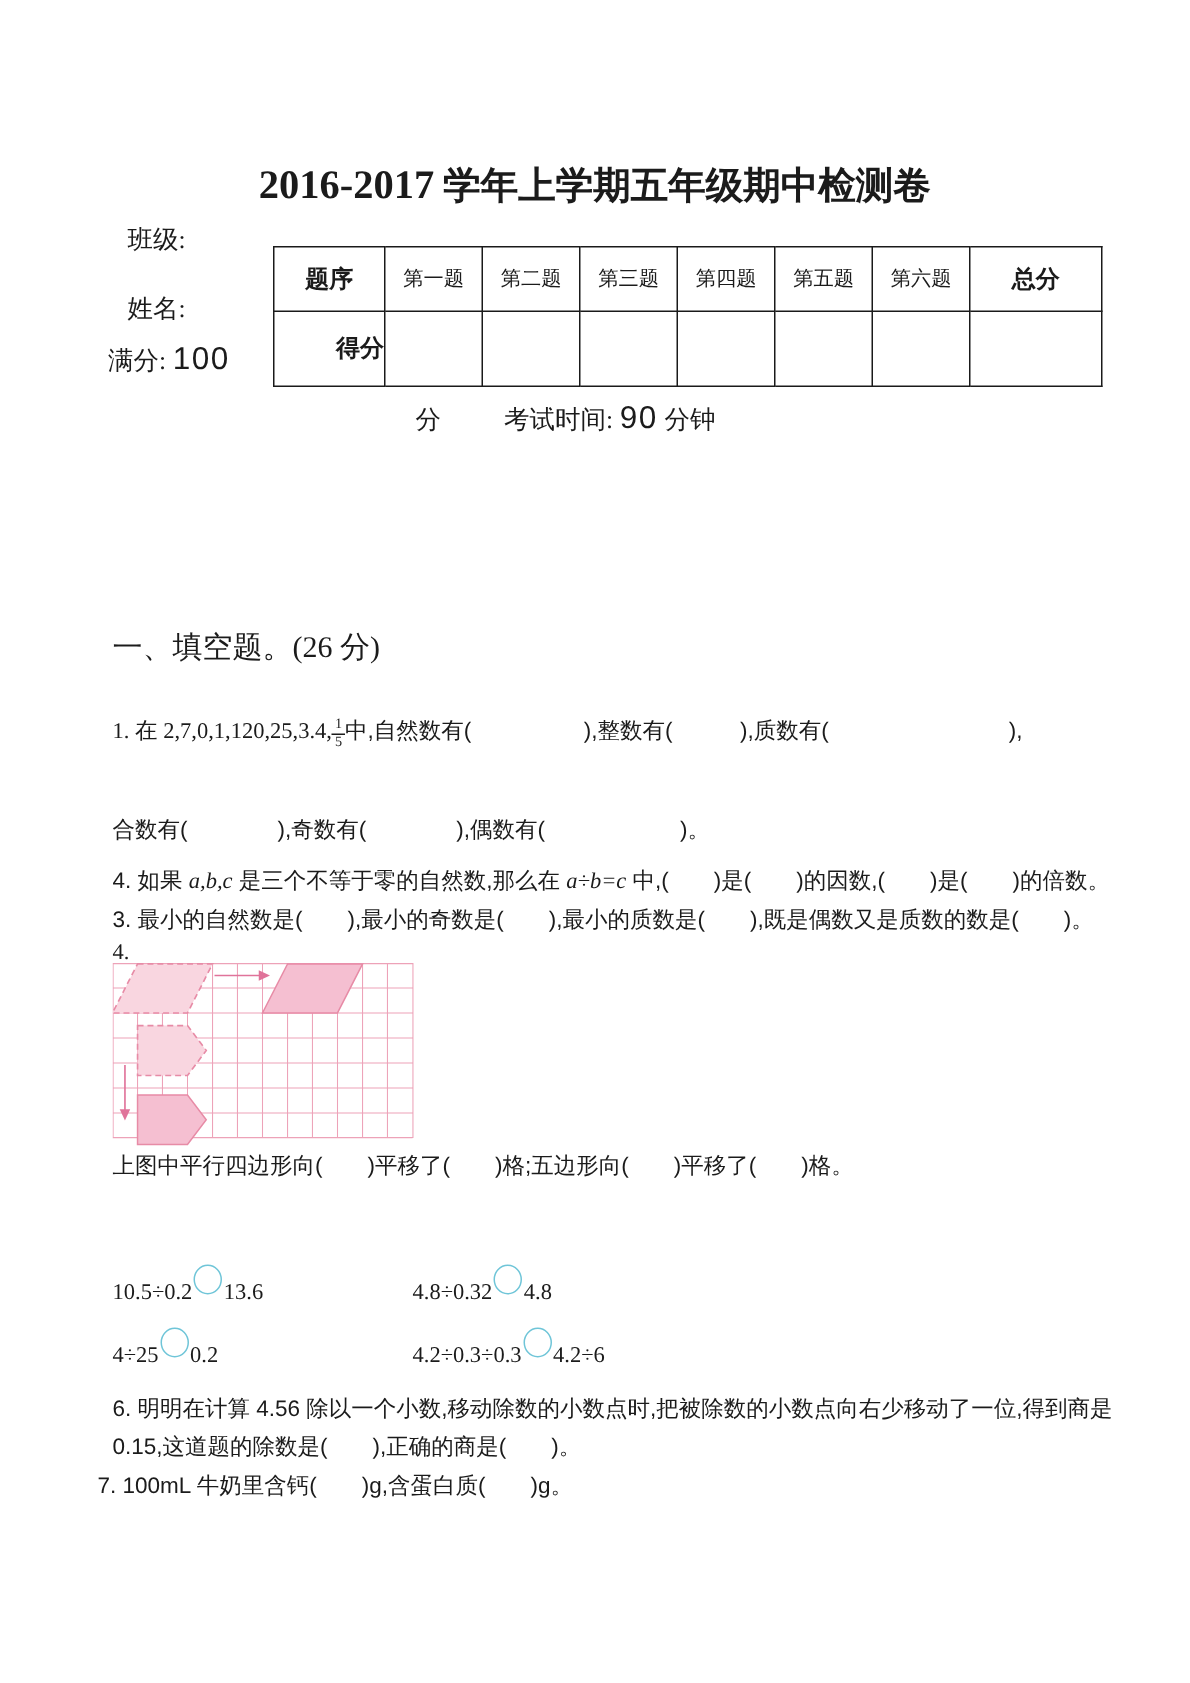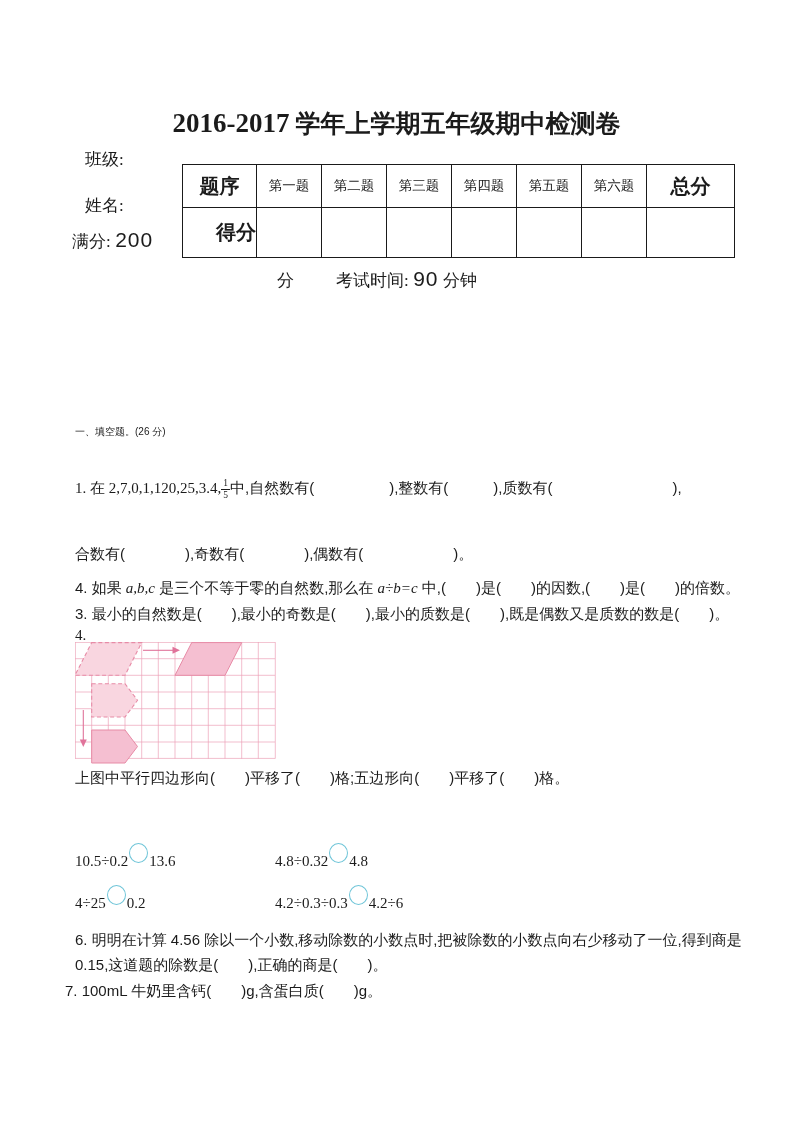--- a/index.html
+++ b/index.html
@@ -21,30 +21,30 @@
   
   .score-table{
     position:absolute;left:182px;top:164px;border-collapse:collapse;table-layout:fixed;
   }
   .score-table td{
     border:1.7px solid #1a1a1a;text-align:center;vertical-align:middle;
     padding:0;overflow:hidden;
   }
   .score-table tr.r1 td{height:42px;}
   .score-table tr.r2 td{height:49px;text-align:right;}
-  .cell-bold{font-weight:bold;font-size:20px;font-family:"Liberation Sans", sans-serif;}
+  .cell-bold{font-weight:bold;font-size:16px;font-family:"Liberation Sans", sans-serif;}
   .cell-kai{font-family:"Liberation Serif", serif;font-size:13.5px;}
   
   .time-line{position:absolute;left:277px;top:267px;white-space:nowrap;}
   .time-line .gap{display:inline-block;width:42px;}
   
   .q{position:absolute;font-size:15px;line-height:22px;white-space:nowrap;color:#1b1b1b;}
   .serif{font-family:"Liberation Serif", serif;}
   .math{font-family:"Liberation Serif", serif;font-style:italic;}
-  .section-heading{font-family:Liberation Sans, sans-serif;font-size:10px;}
+  .section-heading{font-family:Liberation Serif, serif;font-size:20px;}
   
   .frac{display:inline-block;vertical-align:-5px;text-align:center;
         font-family:"Liberation Serif", serif;font-size:9.5px;line-height:1;}
   .frac .fn{display:block;border-bottom:1px solid #1b1b1b;padding:0 2px 1px;}
   .frac .fd{display:block;padding-top:1px;}
   
   .circle{
     display:inline-block;width:17px;height:18px;border:1.5px solid #6fc5d8;
     border-radius:50%;vertical-align:3px;margin:0 1px;background:transparent;
   }
@@ -57,21 +57,21 @@
 <div class="page">
 
   <h1 class="title">
     <span class="title-year">2016-2017</span><span class="title-rest">学年上学期五年级期中检测卷</span>
   </h1>
 
   <div class="info-label kai abs" style="left:85px;top:148px;">班级:</div>
   <div class="info-label kai abs" style="left:85px;top:194px;">姓名:</div>
   <div class="info-label abs" style="left:72px;top:228px;">
     <span class="kai">满分:</span>
-    <span class="bignum">200</span>
+    <span class="bignum">100</span>
   </div>
 
   <table class="score-table">
     <colgroup>
       <col style="width:74px">
         <col style="width:65px">
         <col style="width:65px">
         <col style="width:65px">
       <col style="width:65px">
         <col style="width:65px">

